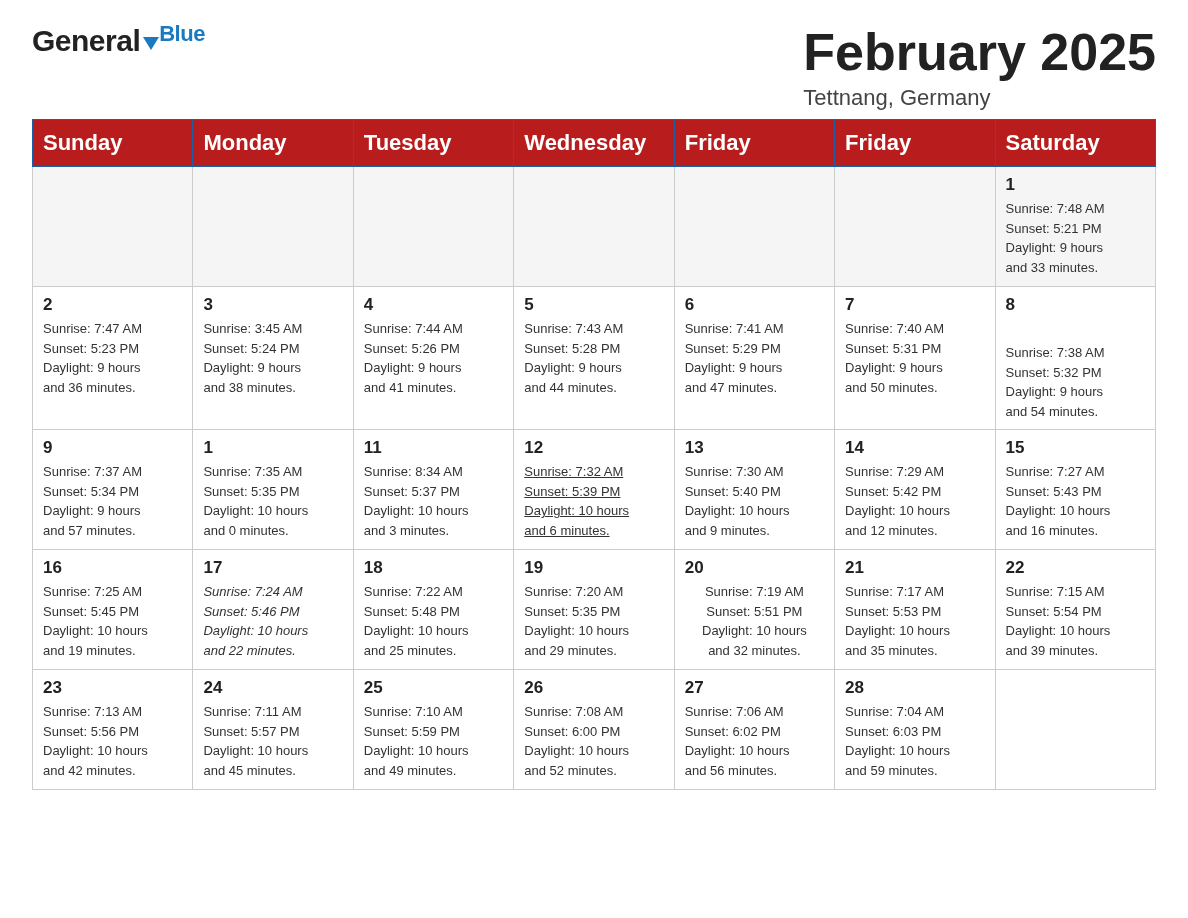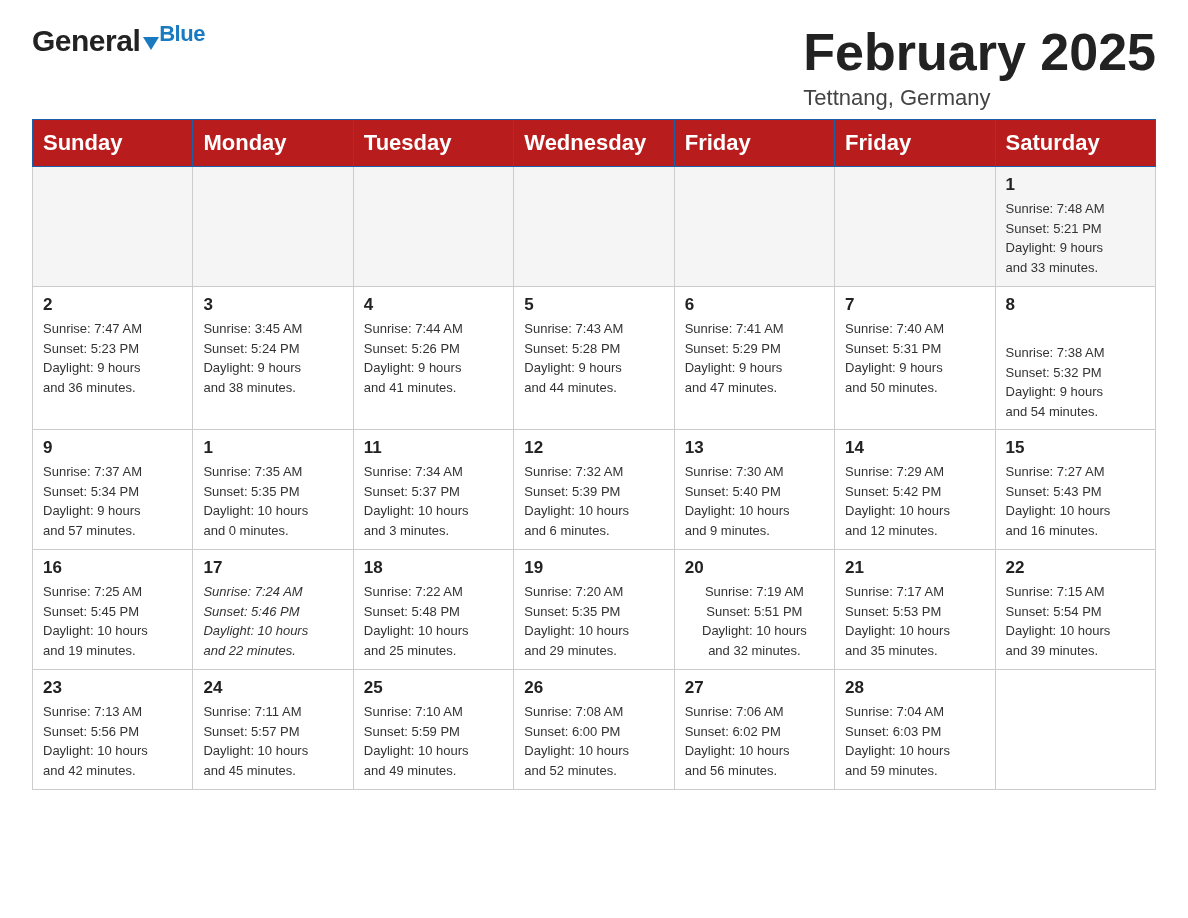--- a/index.html
+++ b/index.html
@@ -184,28 +184,28 @@
         </td>
         <td>
           <div class="day-number">1</div>
           <div class="day-info" style="white-space: pre-line;">Sunrise: 7:35 AM
 Sunset: 5:35 PM
 Daylight: 10 hours
 and 0 minutes.</div>
         </td>
         <td>
           <div class="day-number">11</div>
-          <div class="day-info" style="white-space: pre-line;">Sunrise: 7:34 AM
+          <div class="day-info" style="white-space: pre-line;">Sunrise: 8:34 AM
 Sunset: 5:37 PM
 Daylight: 10 hours
 and 3 minutes.</div>
         </td>
         <td>
           <div class="day-number">12</div>
-          <div class="day-info" style="white-space: pre-line;">Sunrise: 7:32 AM
+          <div class="day-info" style="white-space: pre-line; text-decoration: underline;">Sunrise: 7:32 AM
 Sunset: 5:39 PM
 Daylight: 10 hours
 and 6 minutes.</div>
         </td>
         <td>
           <div class="day-number">13</div>
           <div class="day-info" style="white-space: pre-line;">Sunrise: 7:30 AM
 Sunset: 5:40 PM
 Daylight: 10 hours
 and 9 minutes.</div>

